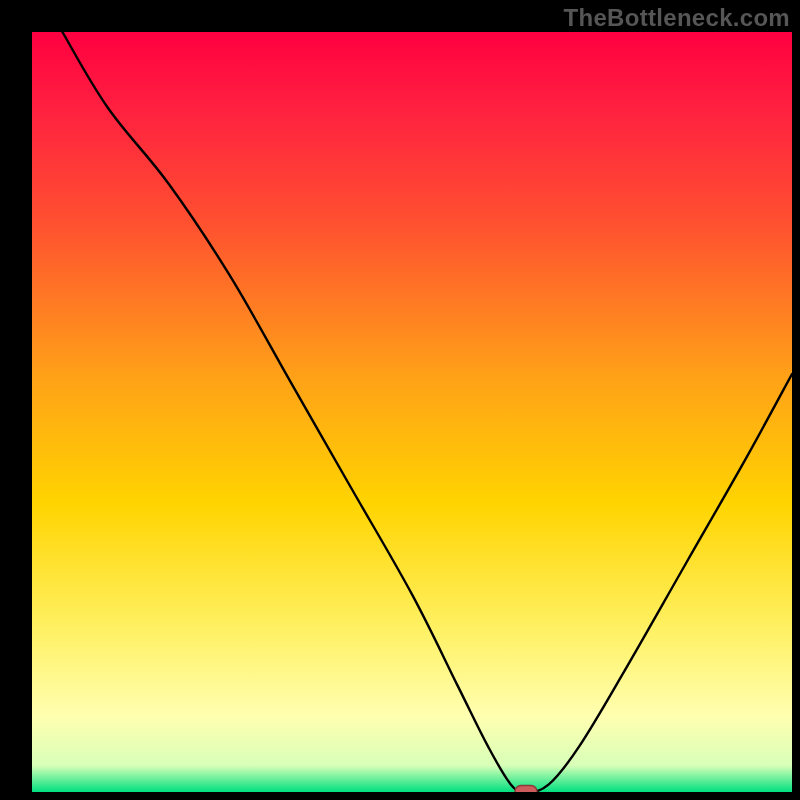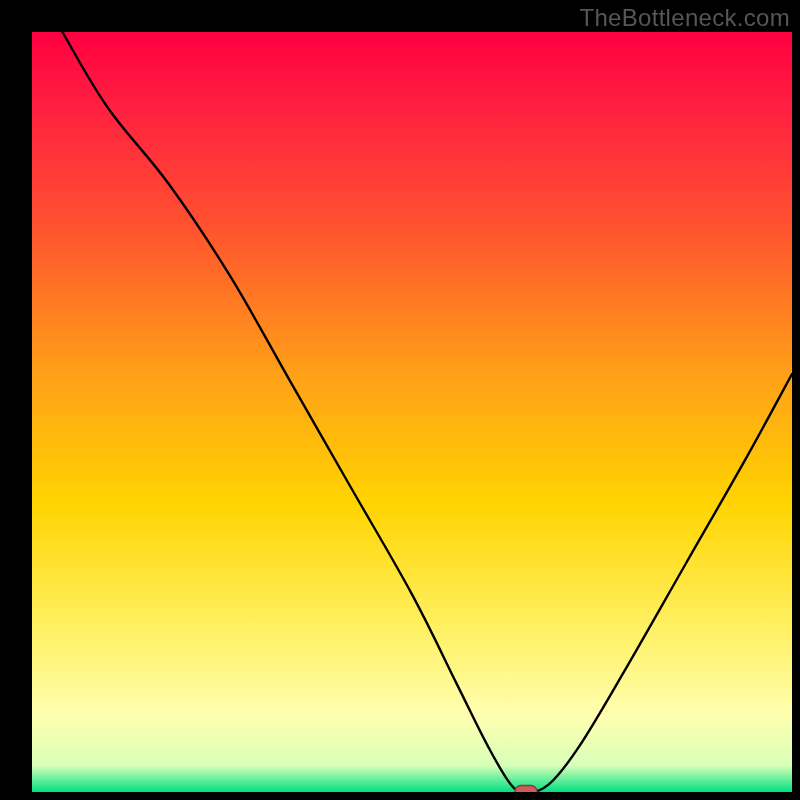--- a/index.html
+++ b/index.html
@@ -15,21 +15,21 @@
     width: 800px;
     height: 800px;
     background: #000000;
   }
   .watermark {
     position: absolute;
     top: 4px;
     right: 10px;
     font-family: Arial, Helvetica, sans-serif;
     font-size: 24px;
-    font-weight: 400;
+    font-weight: 700;
     color: #565656;
     letter-spacing: 0.3px;
     z-index: 3;
     pointer-events: none;
   }
   svg {
     position: absolute;
     top: 0;
     left: 0;
   }

